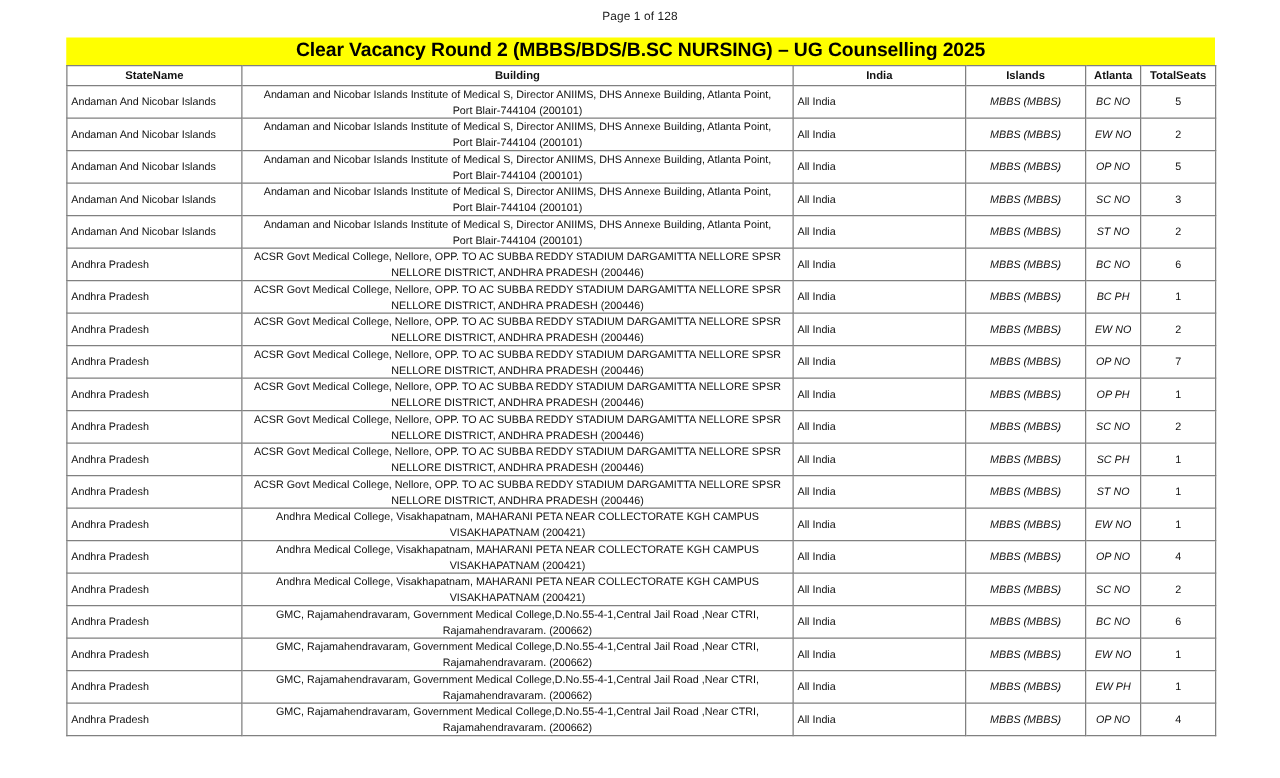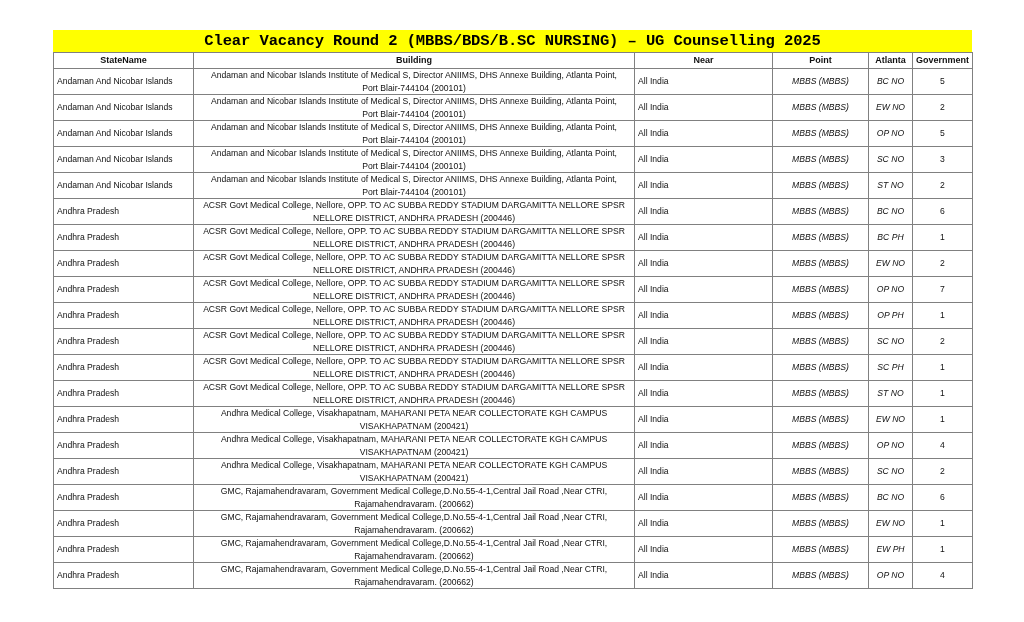--- a/index.html
+++ b/index.html
@@ -47,21 +47,20 @@
     align-items: center;
     justify-content: center;
     border: 0;
   }
   .title-bar .title-text {
     font-size: 15.5px;
     font-weight: bold;
     color: #000000;
     letter-spacing: -0.1px;
     white-space: nowrap;
-    font-family: Liberation Mono, monospace;
   }
 
   table.vacancy {
     border-collapse: collapse;
     width: 919px;
     table-layout: fixed;
     margin-top: 0;
   }
   table.vacancy th,
   table.vacancy td {
@@ -102,44 +101,45 @@
   td.inst .inst-line {
     display: block;
     text-align: center;
   }
 </style>
 </head>
 <body>
 
 <div class="page">
 
+  <div class="page-number">Page 1 of 128</div>
 
   <div class="sheet">
 
     <div class="title-bar">
       <span class="title-text">Clear Vacancy Round 2 (MBBS/BDS/B.SC NURSING) – UG Counselling 2025</span>
     </div>
 
     <table class="vacancy">
       <colgroup>
         <col class="c-state">
         <col class="c-institute">
         <col class="c-quota">
         <col class="c-branch">
         <col class="c-category">
         <col class="c-seats">
       </colgroup>
       <thead>
         <tr>
           <th>StateName</th>
           <th>Building</th>
-          <th>Near</th>
-          <th>Point</th>
+          <th>India</th>
+          <th>Islands</th>
           <th>Atlanta</th>
-          <th>Government</th>
+          <th>TotalSeats</th>
         </tr>
       </thead>
       <tbody id="vacancy-body">
           <tr>
             <td class="state">Andaman And Nicobar Islands</td>
             <td class="inst">
               <span class="inst-line">Andaman and Nicobar Islands Institute of Medical S, Director ANIIMS, DHS Annexe Building, Atlanta Point,</span>
               <span class="inst-line">Port Blair-744104 (200101)</span>
             </td>
             <td class="quota">All India</td>

